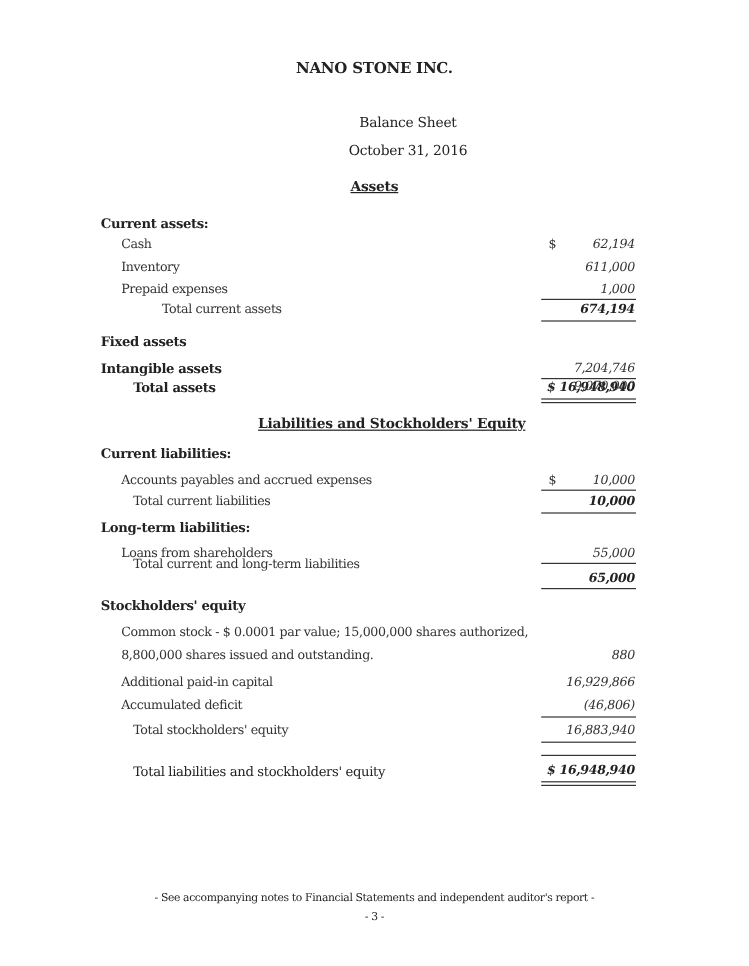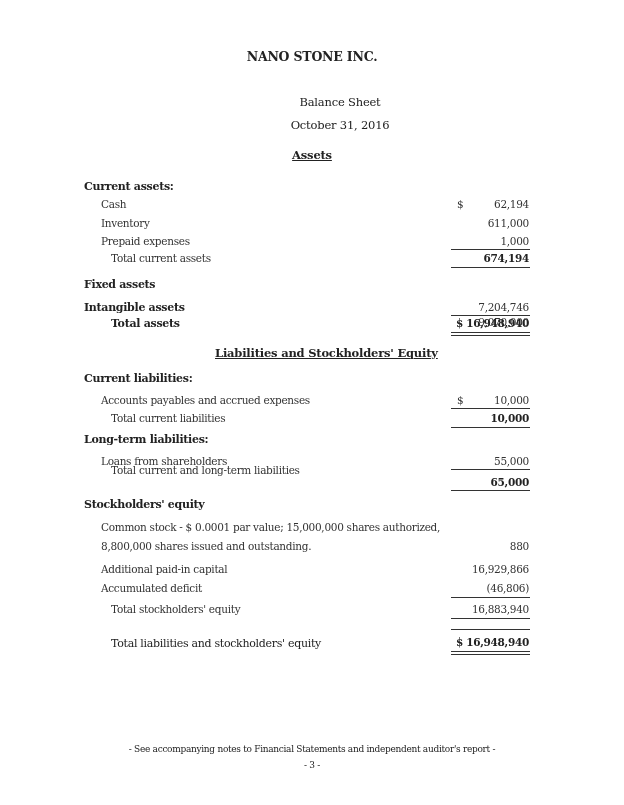--- a/index.html
+++ b/index.html
@@ -10,21 +10,21 @@
   }
   .abs { position: absolute; white-space: nowrap; }
   .center { left: 0; width: 624px; text-align: center; }
   .title { font-size: 12.5px; font-weight: bold; letter-spacing: -0.2px; }
   .sub { font-size: 11.5px; font-weight: normal; letter-spacing: -0.2px; padding-left: 28px; }
   .heading-u { font-size: 11.5px; font-weight: bold; text-decoration: underline; letter-spacing: -0.2px; }
   .sec { font-size: 11px; font-weight: bold; left: 84px; letter-spacing: -0.3px; }
   .item { font-size: 10.5px; left: 101px; color: #333; letter-spacing: -0.3px; }
   .item2 { font-size: 10.5px; left: 111px; color: #333; letter-spacing: -0.3px; }
   .item2b { font-size: 11px; left: 111px; font-weight: normal; letter-spacing: -0.3px; }
-  .amt { font-size: 10.5px; right: 95px; text-align: right; color: #333; letter-spacing: -0.3px; }
+  .amt { font-size: 10.5px; right: 95px; text-align: right; color: #333; letter-spacing: -0.3px; font-style: italic; }
   .amt.b { font-weight: bold; color: #222; }
   .dollar { font-size: 10.5px; left: 457px; color: #333; }
   .line { position: absolute; left: 451px; width: 79px; height: 1px; background: #333; }
   .footer { font-size: 9px; letter-spacing: -0.3px; color: #222; }
 </style>
 </head>
 <body>
 
 <div>
 
@@ -39,21 +39,21 @@
   <div class="abs dollar" style="top:198px;">$</div>
   <div class="abs amt" style="top:198px;">62,194</div>
 
   <div class="abs item" style="top:217px;">Inventory</div>
   <div class="abs amt" style="top:217px;">611,000</div>
 
   <div class="abs item" style="top:235px;">Prepaid expenses</div>
   <div class="abs amt" style="top:235px;">1,000</div>
   <div class="line" style="top:249px;"></div>
 
-  <div class="abs item2" style="top:252px;">Total current assets</div>
+  <div class="abs item2" style="top:252px;margin-left:24px;">Total current assets</div>
   <div class="abs amt b" style="top:252px;">674,194</div>
   <div class="line" style="top:267px;"></div>
 
   <div class="abs sec" style="top:278px;">Fixed assets</div>
   <div class="abs amt" style="top:278px;margin-top:38px;">9,070,000</div>
 
   <div class="abs sec" style="top:301px;">Intangible assets</div>
   <div class="abs amt" style="top:301px;">7,204,746</div>
   <div class="line" style="top:315px;"></div>
 

